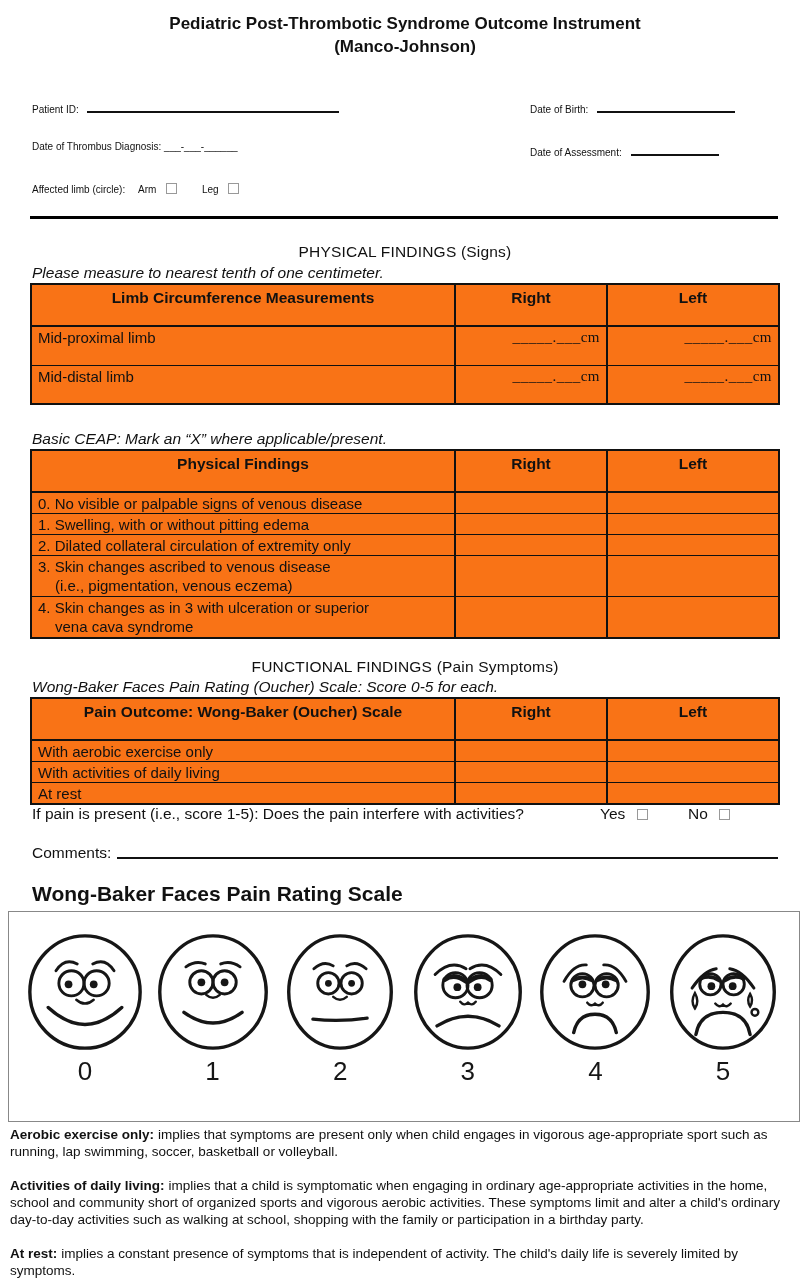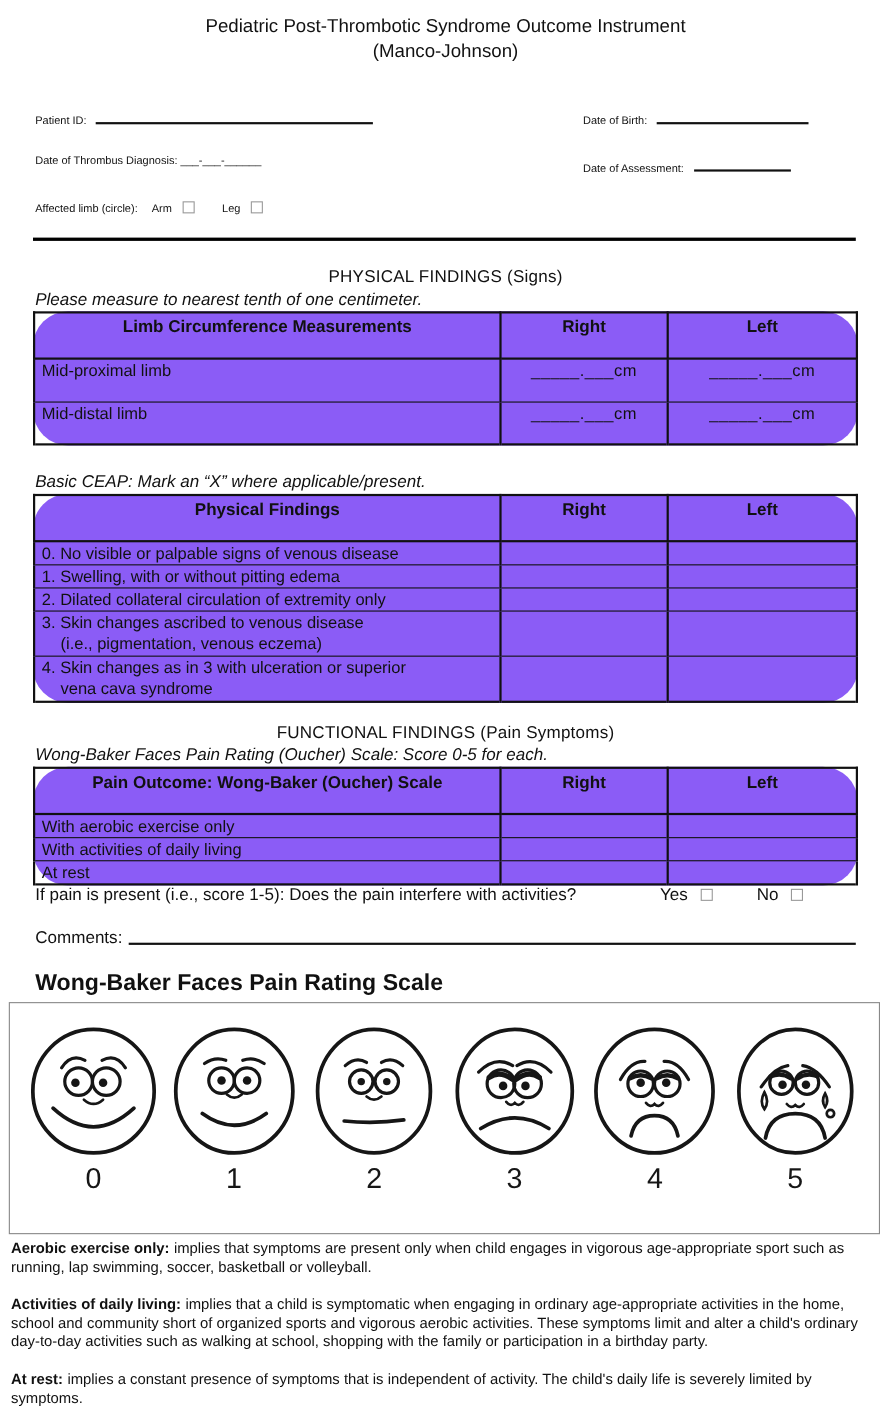--- a/index.html
+++ b/index.html
@@ -6,42 +6,42 @@
   html,body { background:#ffffff; }
   body {
     width:810px; height:1280px;
     font-family:"Liberation Sans", sans-serif;
     color:#111; position:relative; overflow:hidden;
   }
   .abs { position:absolute; }
 
   
   #title { top:12px; left:0; width:810px; text-align:center;
-           font-weight:normal; font-size:17px; line-height:23px; }
+           font-weight:bold; font-size:17px; line-height:23px; }
 
   
   .fieldrow { font-size:10px; white-space:nowrap; }
   .blank { display:inline-block; border-bottom:2px solid #111; height:15px; vertical-align:baseline; }
   .cb { display:inline-block; width:11px; height:11px; border:1px solid #999;
         vertical-align:-1px; margin-left:7px; background:#fff; }
 
   #divider { top:216px; left:30px; width:748px; height:3px; background:#000; }
 
   
   .sec-head { width:810px; text-align:center; font-size:15.5px; letter-spacing:0.2px; }
   .instr { font-size:15.5px; font-style:italic; }
 
   
-  table { border-collapse:collapse; table-layout:fixed; width:748px; background:#8b5cf6;border-radius:32px; }
+  table { border-collapse:collapse; table-layout:fixed; width:748px; background:#f97316; }
   table, th, td { border:2px solid #111; }
   td { border-width:1px 2px; }
   th { font-size:15.5px; font-weight:bold; vertical-align:top; padding-top:4px; height:42px; }
   td { font-size:15px; vertical-align:top; line-height:19px; padding:1px 6px 0 6px; }
   col.c1 { width:424px; } col.c2 { width:152px; } col.c3 { width:172px; }
-  td.val { text-align:center; letter-spacing:0.5px; }
+  td.val { text-align:right; letter-spacing:0.5px;font-family:Liberation Serif, serif; }
   .h39 { height:39px; } .h20 { height:20px; } .h41 { height:41px; }
   .line2 { padding-left:17px; }
 
   
   #pain-q { top:805px; left:32px; font-size:15.5px; }
   #yes-grp { top:805px; left:600px; font-size:15.5px; }
   #no-grp  { top:805px; left:688px; font-size:15.5px; }
   #comments { top:844px; left:32px; width:746px; font-size:15.5px; display:flex; }
   #comments .blank { flex:1; margin-left:6px; }
 

